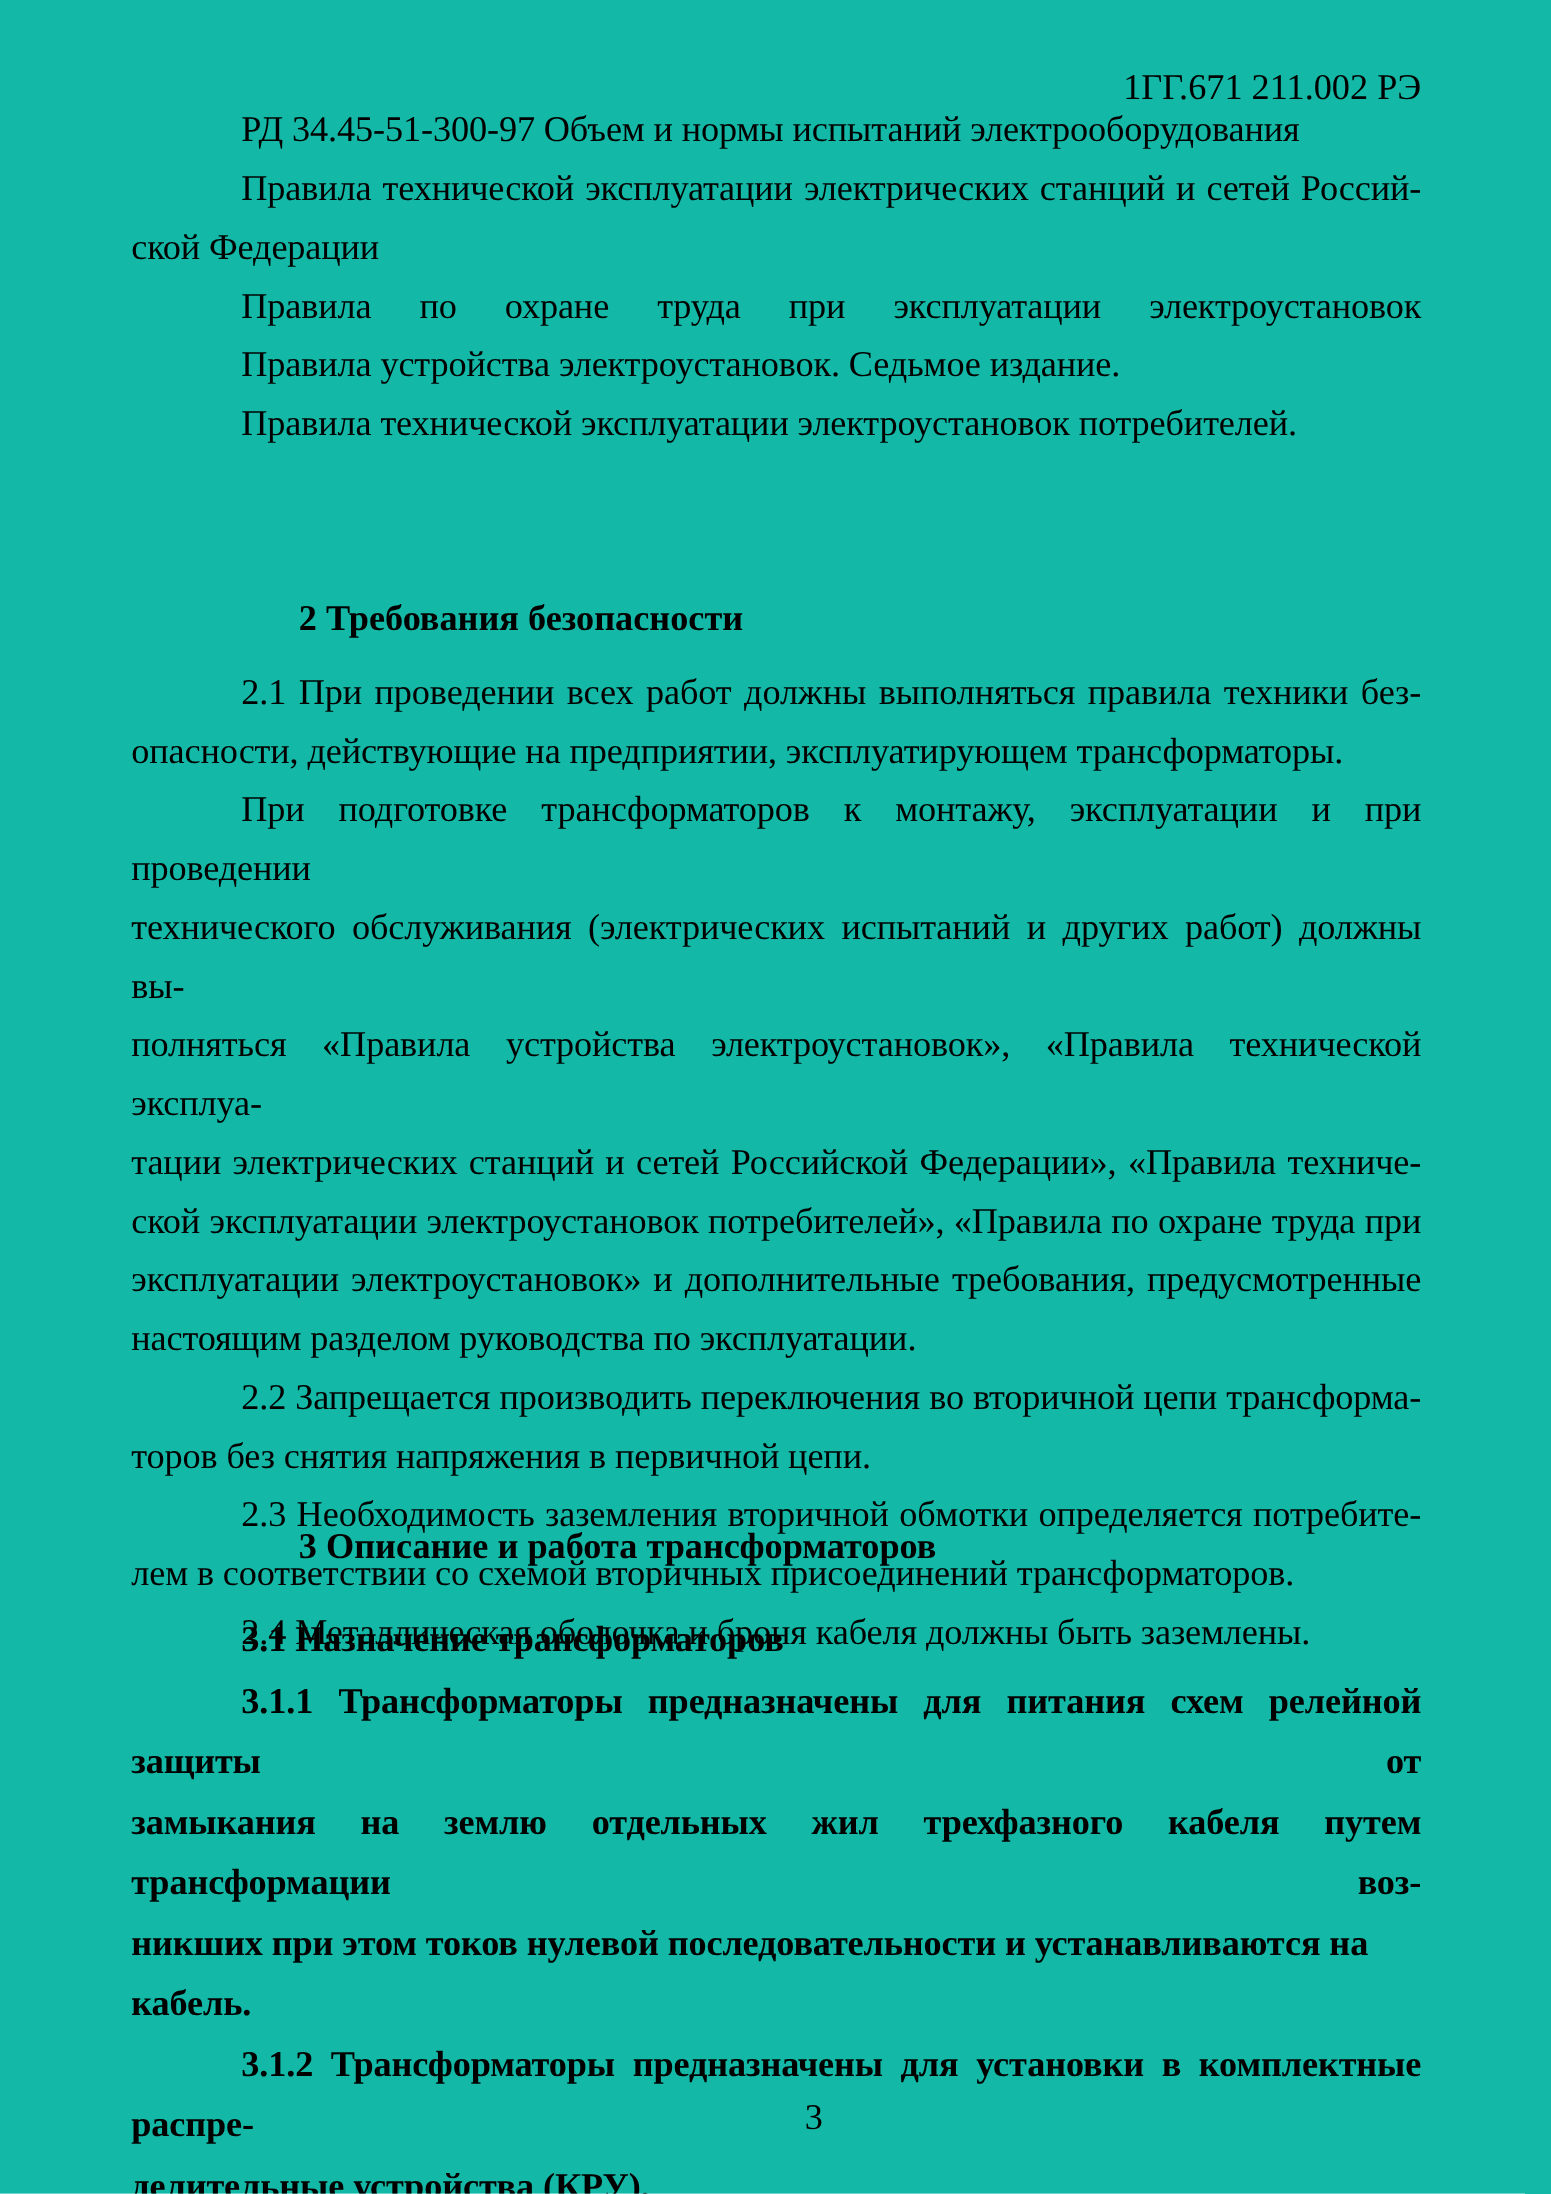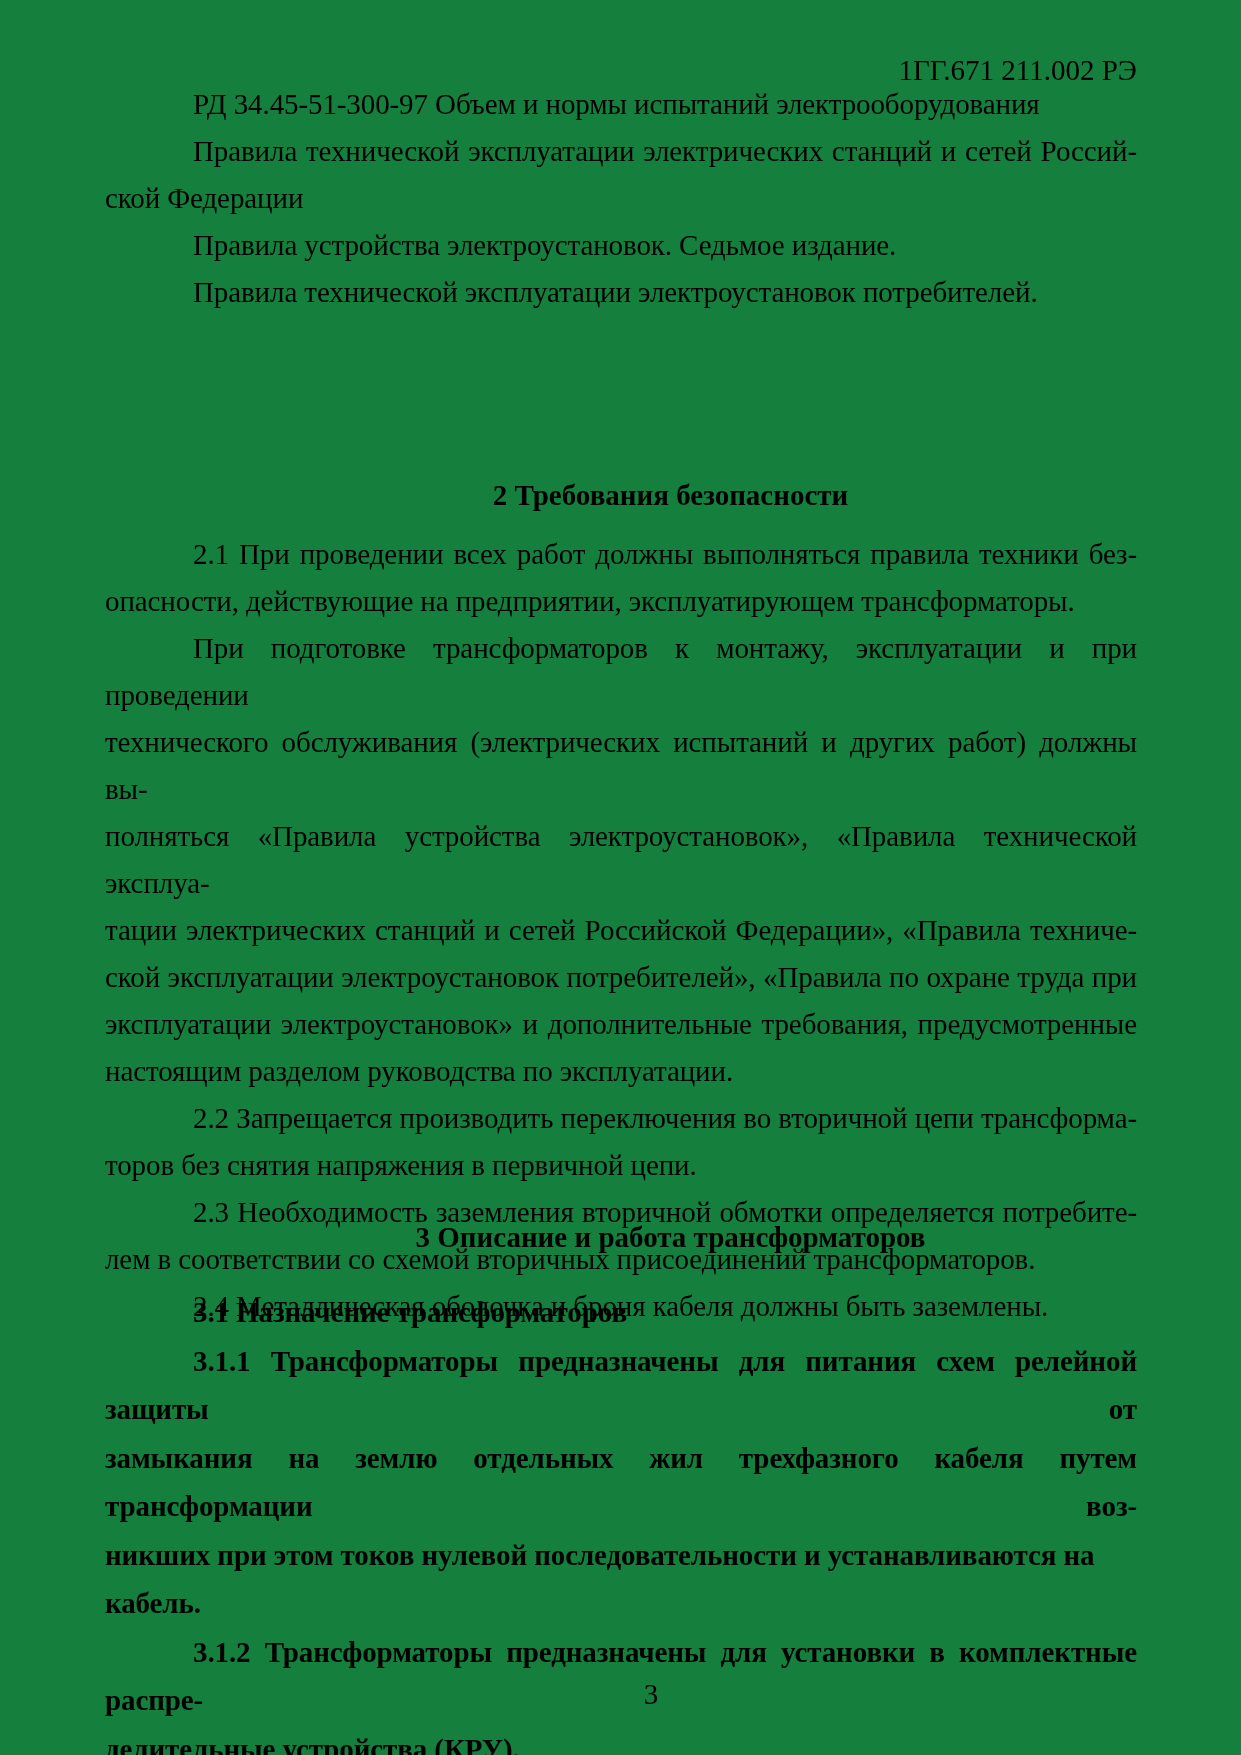--- a/index.html
+++ b/index.html
@@ -4,21 +4,21 @@
 <style>
   html, body {
     margin: 0;
     padding: 0;
     background: #ffffff;
   }
   .page {
     position: relative;
     width: 1241px;
     height: 1755px;
-    background: #15803d;
+    background: #14b8a6;
     color: #000000;
     font-family: "Liberation Serif", "DejaVu Serif", serif;
     font-size: 29px;
     overflow: hidden;
   }
   .ln {
     line-height: 47px;
     letter-spacing: -0.1px;
   }
   .ind  { text-indent: 88px; }
@@ -31,25 +31,24 @@
     top: 47px; left: 105px; width: 1032px;
     text-align: right;
     line-height: 47px;
   }
   .intro {
     position: absolute;
     top: 81px; left: 105px; width: 1032px;
   }
   .heading {
     position: absolute;
-    left: 89px; width: 1032px;
+    left: 108px; width: 1032px;
     box-sizing: border-box;
     padding-left: 131px;
     font-weight: bold;
-    text-align: center;
     line-height: 47px;
   }
   .h2 { top: 472px; }
   .h3 { top: 1214px; }
   .sec2 {
     position: absolute;
     top: 531px; left: 105px; width: 1032px;
   }
   .sec3 {
     position: absolute;
@@ -69,20 +68,21 @@
 <body>
 
 <div class="page">
 
   <div class="doccode">1ГГ.671 211.002 РЭ</div>
 
   <div class="intro">
     <div class="ln ind">РД 34.45-51-300-97 Объем и нормы испытаний электрооборудования</div>
     <div class="ln ind just">Правила технической эксплуатации электрических станций и сетей Россий-</div>
     <div class="ln">ской Федерации</div>
+    <div class="ln ind just">Правила по охране труда при эксплуатации электроустановок</div>
     <div class="ln ind">Правила устройства электроустановок. Седьмое издание.</div>
     <div class="ln ind">Правила технической эксплуатации электроустановок потребителей.</div>
   </div>
 
   <div class="heading h2">2 Требования безопасности</div>
 
   <div class="sec2">
     <div class="ln ind just">2.1 При проведении всех работ должны выполняться правила техники без-</div>
     <div class="ln">опасности, действующие на предприятии, эксплуатирующем трансформаторы.</div>
     <div class="ln ind just">При подготовке трансформаторов к монтажу, эксплуатации и при проведении</div>

